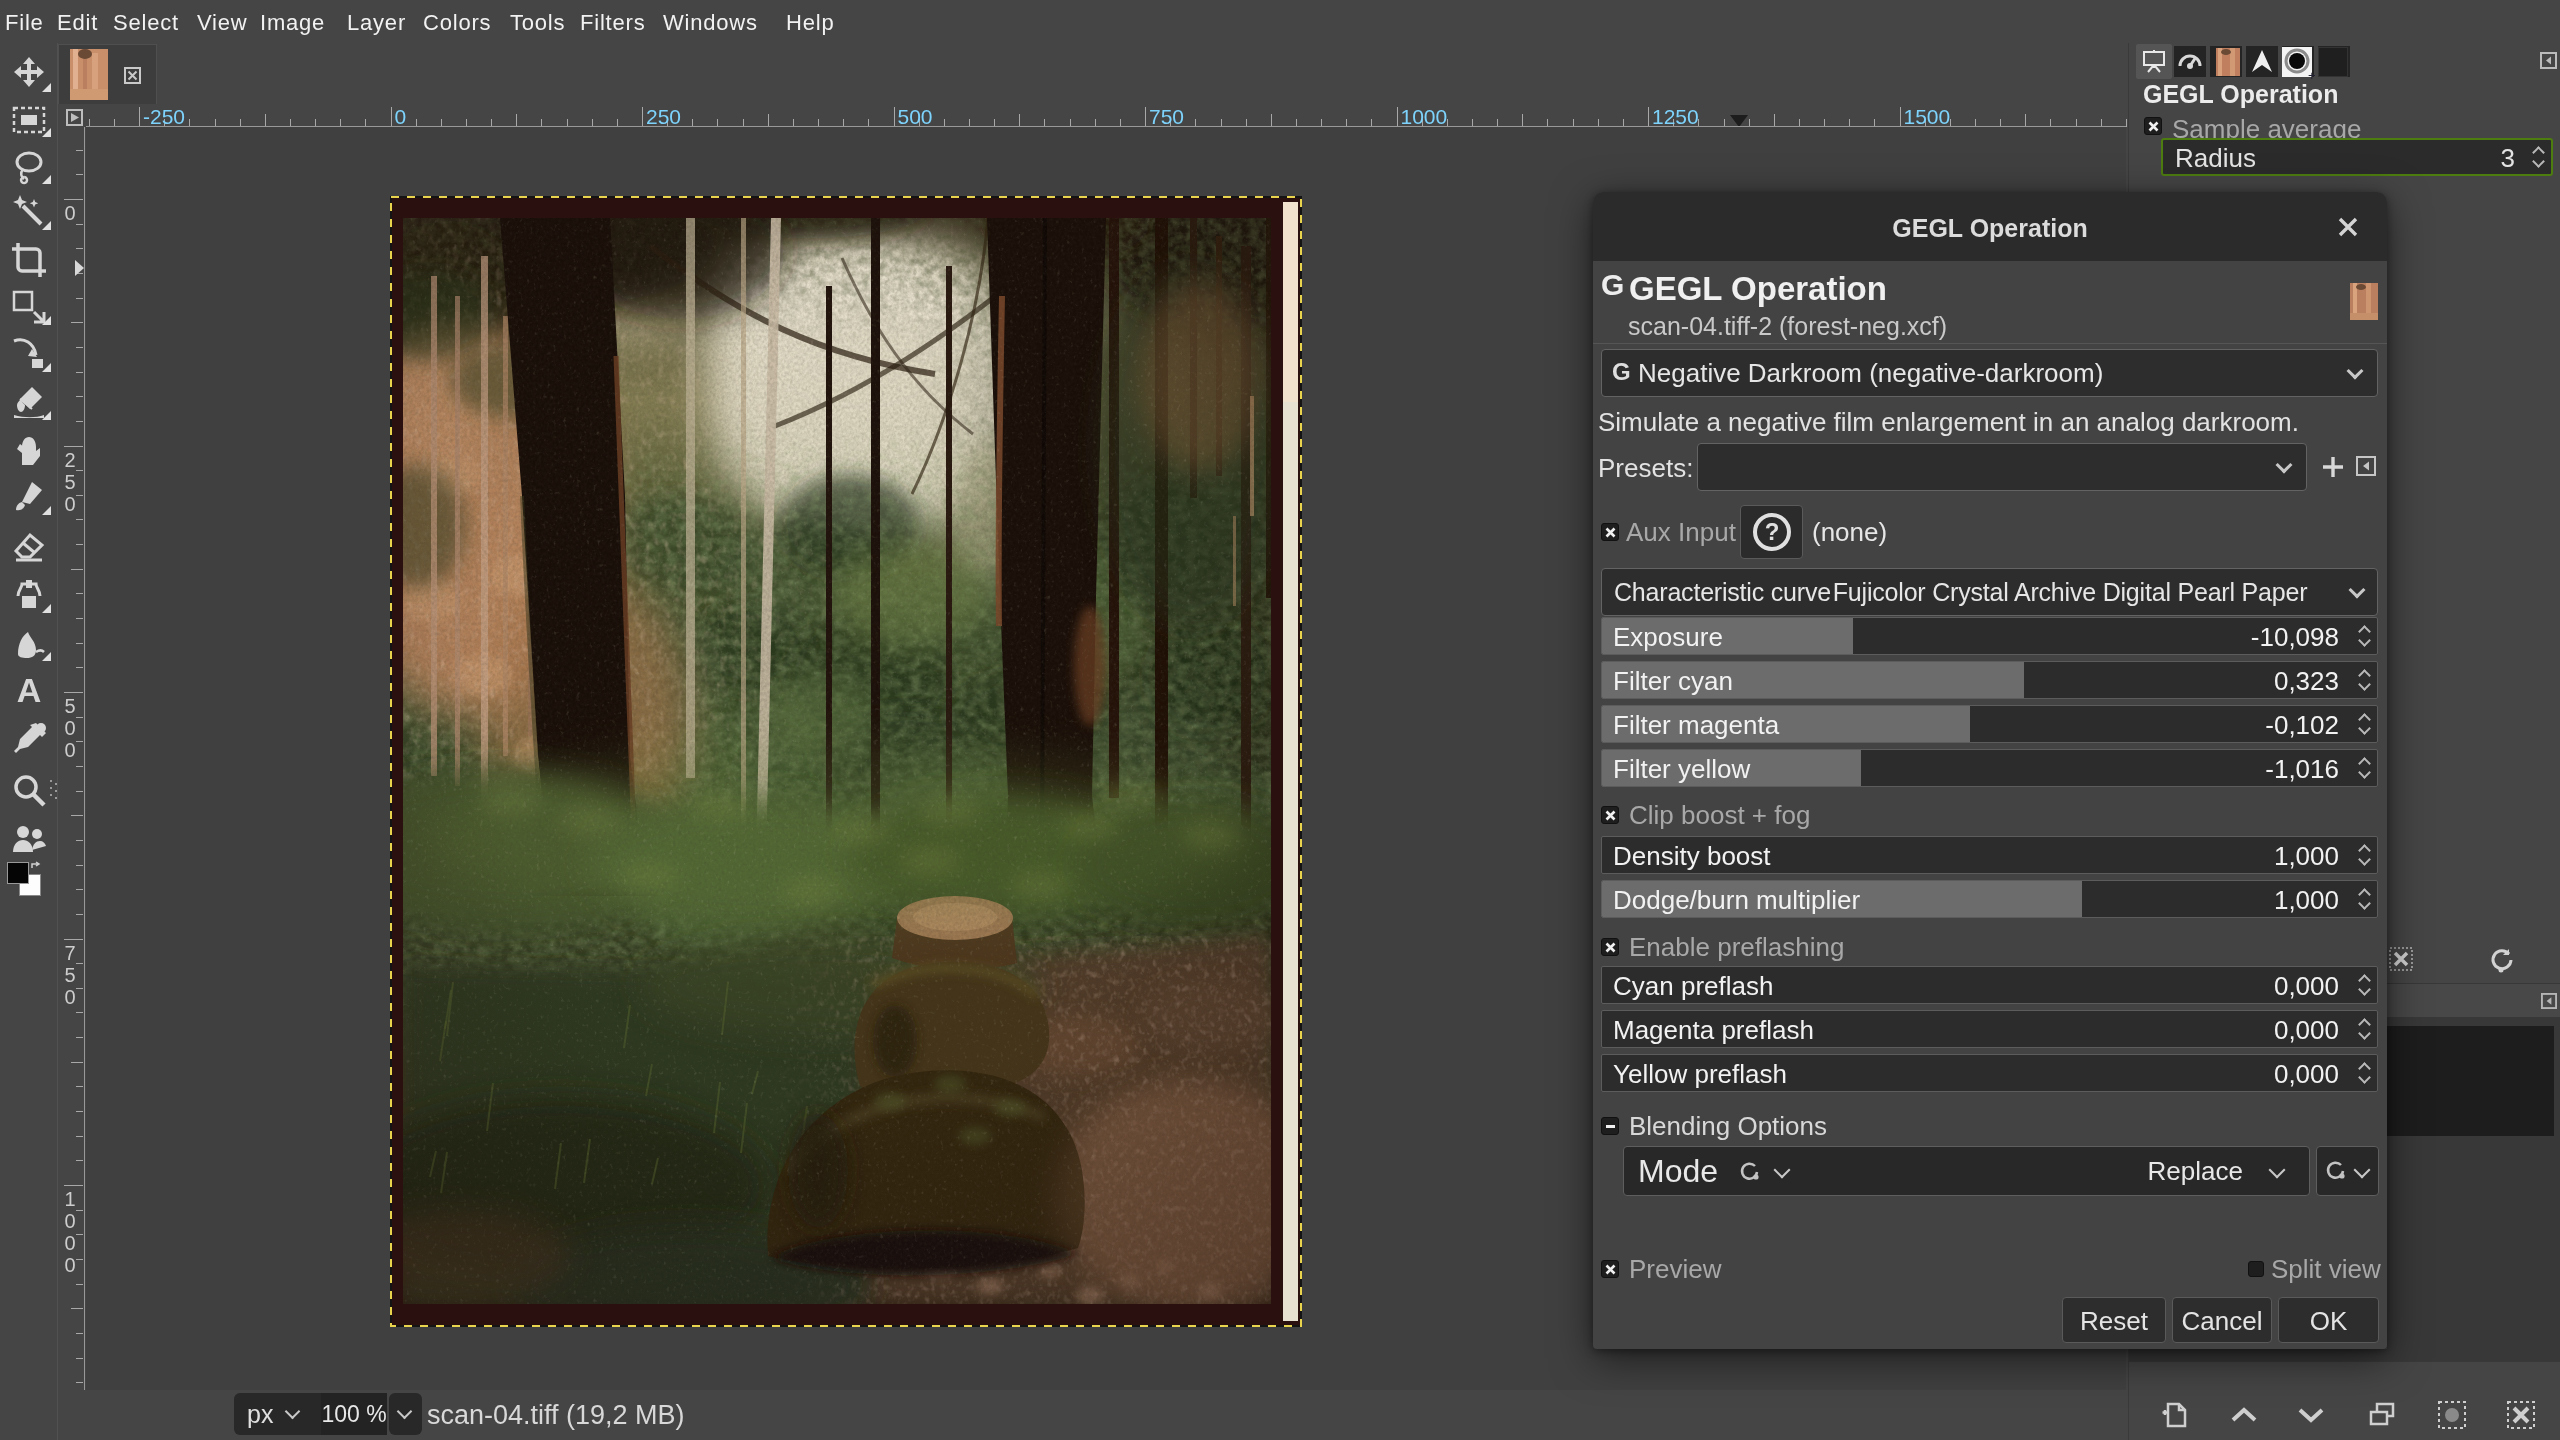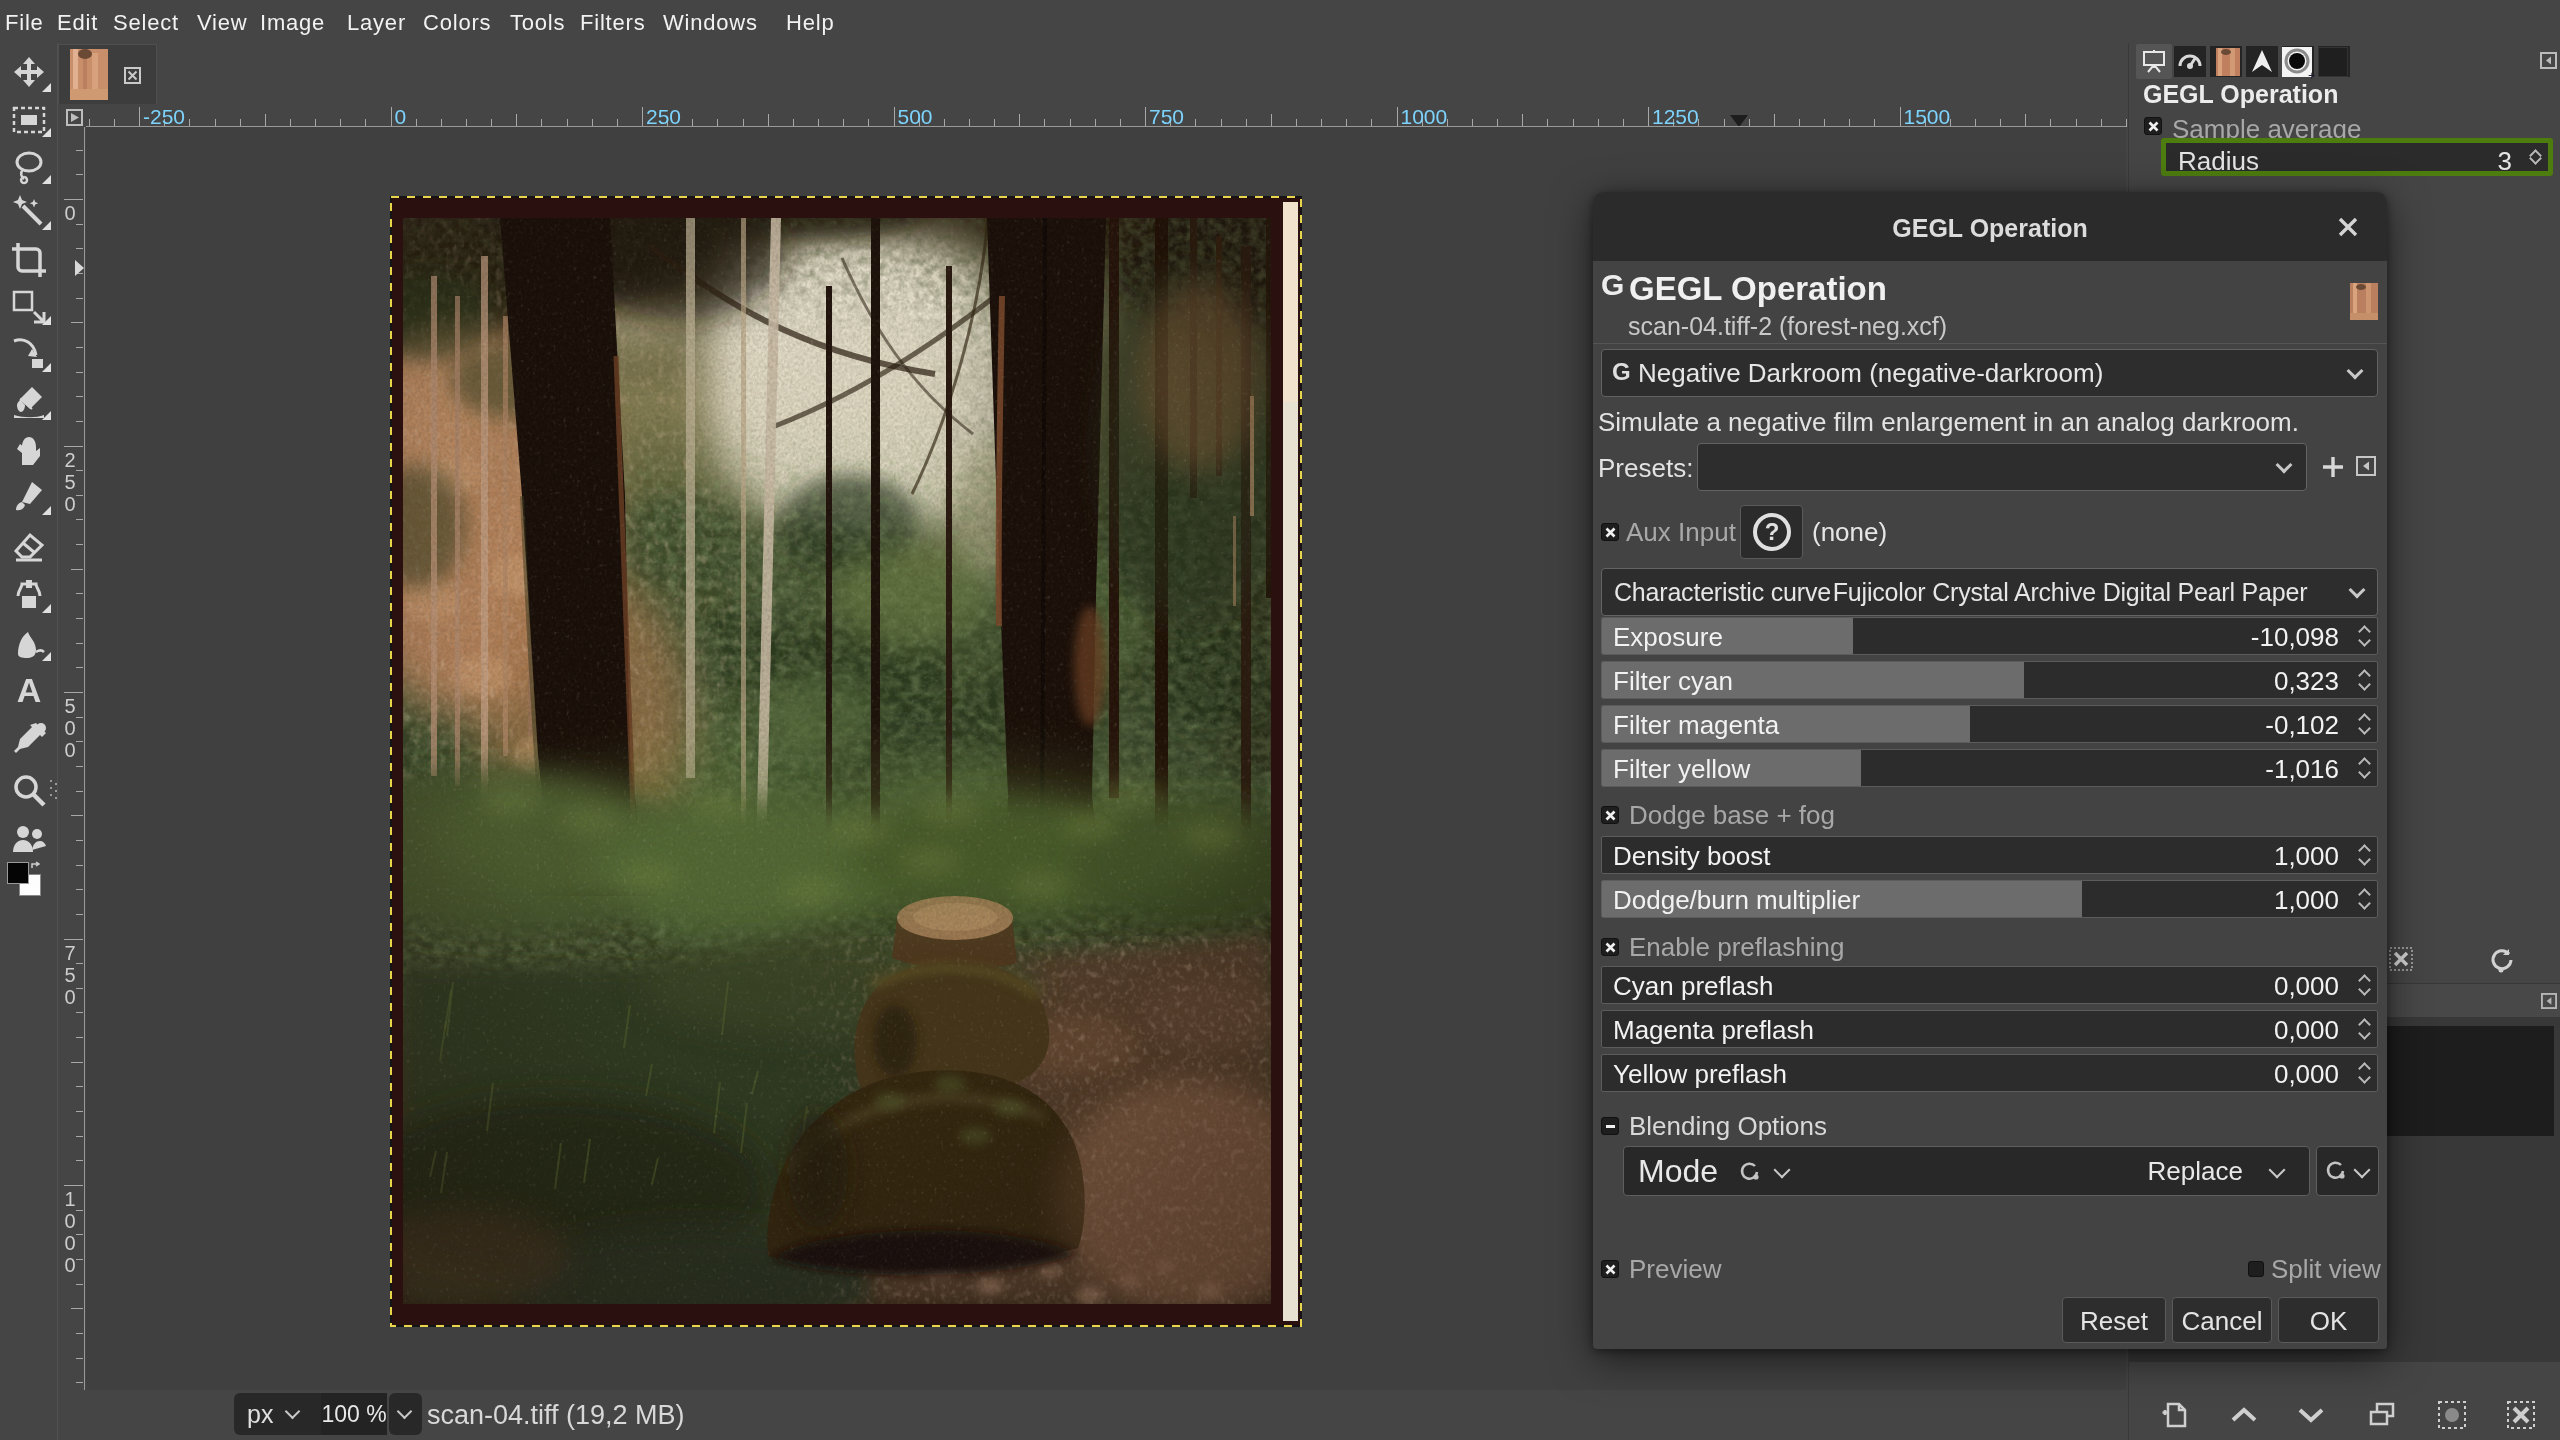--- a/index.html
+++ b/index.html
@@ -388,21 +388,21 @@
       <rect x="1" y="1" width="15" height="15" fill="none" stroke="#bbb" stroke-width="2"></rect>
       <path d="M11 4.5L6 8.5l5 4z" fill="#bbb"></path>
     </svg>
 <span style="position:absolute;left:15px;top:37px;font-size:25px;font-weight:bold;color:#ececec">GEGL Operation</span>
 <span class="cb" style="left:16px;top:74px">
       <svg width="13" height="13" viewBox="0 0 13 13">
         <path d="M2.5 2.5l8 8M10.5 2.5l-8 8" stroke="#f0f0f0" stroke-width="2.6"></path>
       </svg>
     </span>
 <span class="cblab" style="left:44px;top:71px;font-size:26px">Sample average</span>
-<div style="position:absolute;left:33px;top:95px;width:392px;height:38px;background:#2b2b2b;border:5px solid #4d7c0f;border-radius:3px">
+<div style="position:absolute;left:33px;top:95px;width:392px;height:38px;background:#2b2b2b;border:2px solid #4d7c0f;border-radius:3px">
       <span style="position:absolute;left:12px;top:0;line-height:37px;font-size:26px;color:#e4e4e4">Radius</span>
       <span style="position:absolute;right:36px;top:0;line-height:37px;font-size:26px;color:#e4e4e4">3</span>
       <span class="spinu" style="top:8px"></span>
       <span class="spind" style="bottom:8px"></span>
     </div>
 <svg class="icon" style="left:261px;top:904px" width="24" height="24" viewBox="0 0 24 24">
       <rect x="1" y="1" width="22" height="22" fill="none" stroke="#9a9a9a" stroke-width="2" stroke-dasharray="2 2"></rect>
       <path d="M6 6l12 12M18 6L6 18" stroke="#d2d2d2" stroke-width="3.5"></path>
     </svg>
 <svg class="icon" style="left:360px;top:904px" width="26" height="26" viewBox="0 0 26 26">
@@ -827,21 +827,21 @@
       <span class="lab">Yellow preflash</span>
       <span class="val">0,000</span>
       <span class="spinu"></span>
       <span class="spind"></span>
     </div>
 <span class="cb" style="left:8px;top:614px">
       <svg width="13" height="13" viewBox="0 0 13 13">
         <path d="M2.5 2.5l8 8M10.5 2.5l-8 8" stroke="#f0f0f0" stroke-width="2.6"></path>
       </svg>
     </span>
-    <span class="cblab" style="left:36px;top:608px">Dodge base + fog</span>
+    <span class="cblab" style="left:36px;top:608px">Clip boost + fog</span>
 <span class="cb" style="left:8px;top:746px">
       <svg width="13" height="13" viewBox="0 0 13 13">
         <path d="M2.5 2.5l8 8M10.5 2.5l-8 8" stroke="#f0f0f0" stroke-width="2.6"></path>
       </svg>
     </span>
     <span class="cblab" style="left:36px;top:740px">Enable preflashing</span>
 <span class="cb" style="left:8px;top:925px">
       <svg width="13" height="13" viewBox="0 0 13 13">
         <path d="M2 6.5h9" stroke="#f0f0f0" stroke-width="3"></path>
       </svg>

